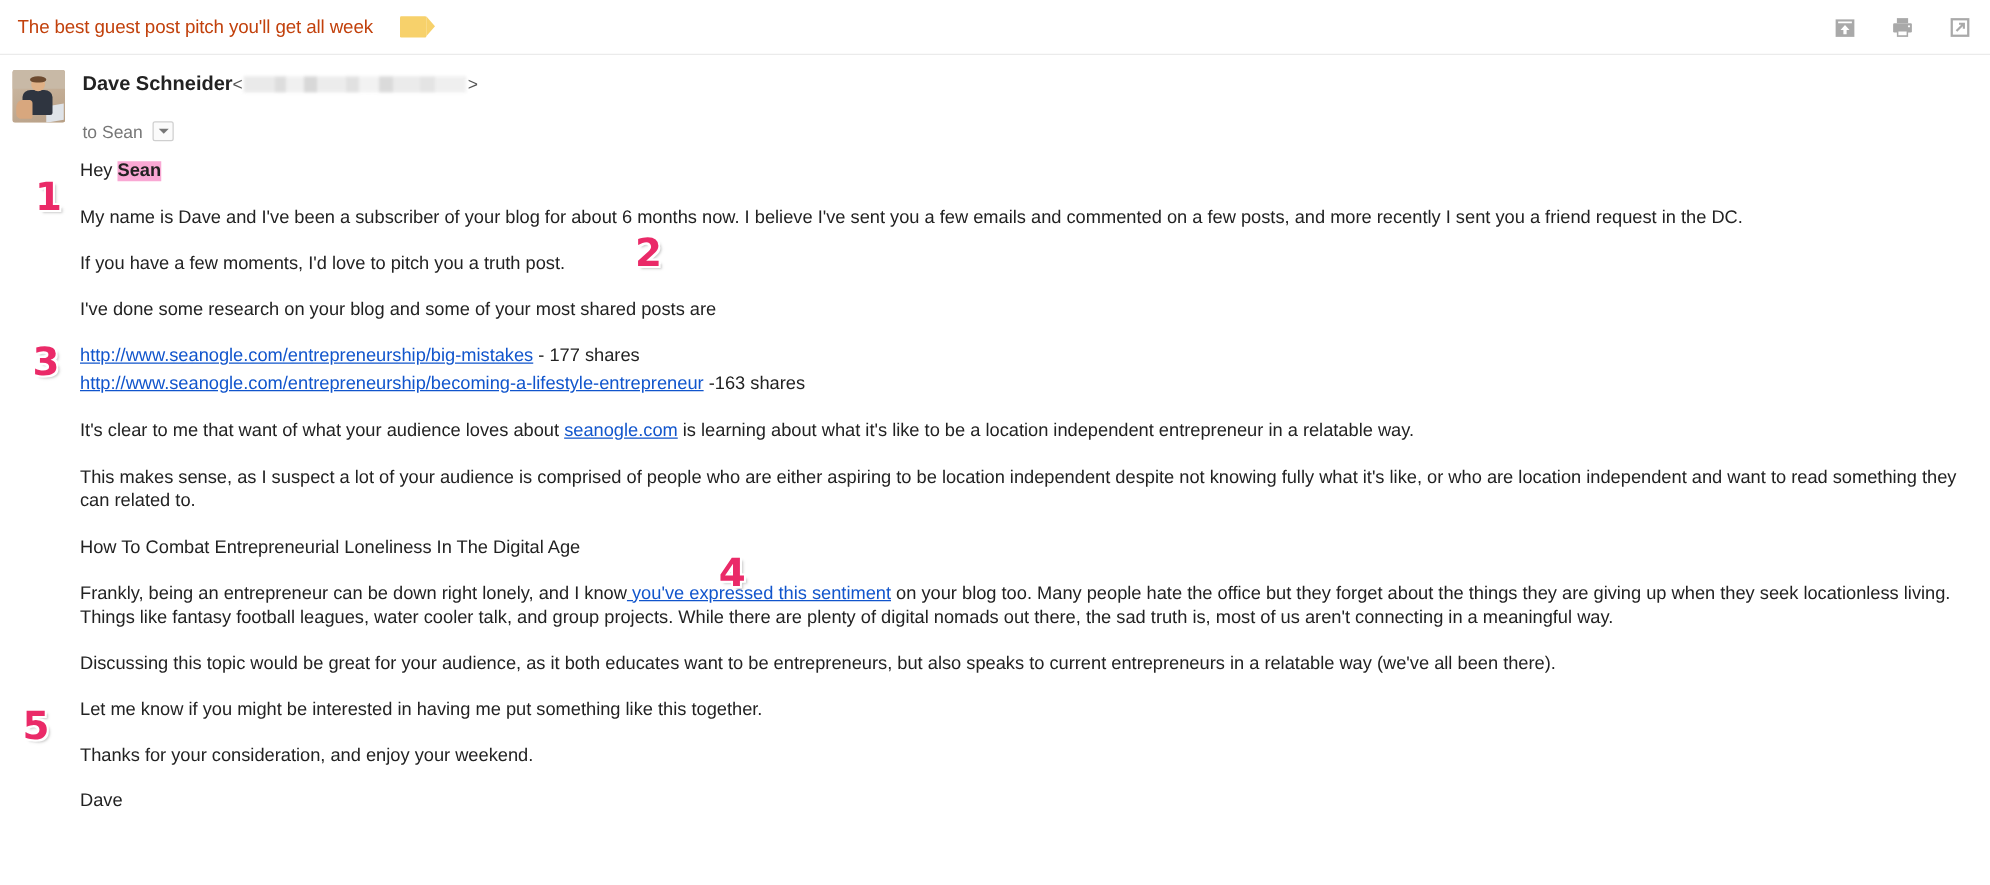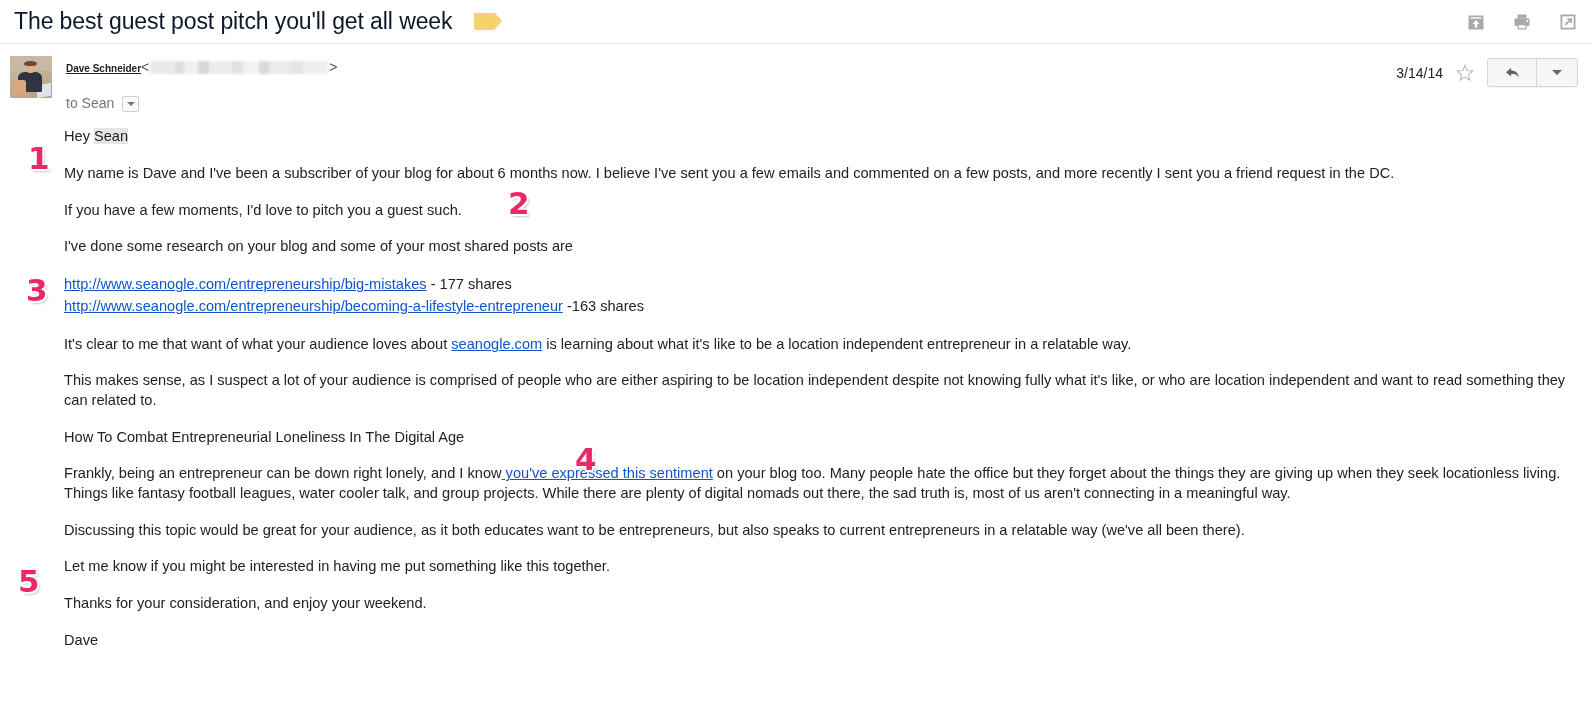--- a/index.html
+++ b/index.html
@@ -20,23 +20,23 @@
   .header {
     position: relative;
     height: 44px;
     border-bottom: 1px solid #ebebeb;
     display: flex;
     align-items: center;
     padding: 0 14px 0 14px;
     box-sizing: border-box;
   }
   .subject {
-    font-size: 23px;
+    font-size: 15px;
     font-weight: 400;
-    color: #0f172a;
+    color: #c2410c;
     letter-spacing: -0.1px;
     white-space: nowrap;
   }
   .label-chip {
     display: inline-block;
     position: relative;
     width: 21px;
     height: 17px;
     margin-left: 22px;
     background: #f7d16b;
@@ -94,23 +94,22 @@
     padding-top: 1px;
     line-height: 1.35;
   }
   .sender-line {
     font-size: 15px;
     color: #222;
     white-space: nowrap;
   }
   .sender-name {
     font-weight: bold;
-    font-size: 10px;
+    font-size: 16px;
     color: #222;
-    text-decoration: underline;
   }
   .angle { color: #555; font-size: 14px; }
   .redacted {
     display: inline-block;
     vertical-align: -2px;
     width: 178px;
     height: 13px;
     margin: 0 1px;
     background:
       linear-gradient(90deg,
@@ -187,21 +186,21 @@
   }
   .body-text {
     margin-left: 64px;
     margin-top: 14px;
     font-size: 14.6px;
     line-height: 1.35;
     color: #222222;
   }
   .body-text p { margin: 0 0 17px 0; }
   .body-text p.tight { margin-bottom: 0; }
-  .hl { background: #e5e5e5; }
+  .hl { background: #f9a8d4; font-weight: bold; }
   a.lnk {
     color: #1155cc;
     text-decoration: underline;
   }
   .links-block { margin: 0 0 17px 0; line-height: 1.5; }
   .links-block a { color: #1155cc; text-decoration: underline; }
 
   
   .anno {
     position: absolute;
@@ -269,47 +268,29 @@
       <span class="sender-name">Dave Schneider</span><span class="angle">&lt;</span><span class="redacted"></span><span class="angle">&gt;</span>
     </div>
     <div class="to-line">
       <span>to Sean</span>
       <span class="caret-box">
           <i></i>
         </span>
     </div>
   </div>
 
-  <div class="meta-right">
-    <span class="date">3/14/14</span>
-    <span>
-      <svg class="star" viewBox="0 0 20 20">
-        <path d="M10 2.4 L12.2 7.5 L17.7 8 L13.5 11.6 L14.8 17 L10 14.1 L5.2 17 L6.5 11.6 L2.3 8 L7.8 7.5 Z" fill="none" stroke="#bdbdbd" stroke-width="1.2"></path>
-      </svg>
-    </span>
-    <div class="btn-group">
-      <div>
-        <svg class="reply-arrow" viewBox="0 0 20 20">
-          <path d="M8.6 5.2 V8.0 C13.2 8.2 16 10.6 16.6 15.2 C14.8 12.3 12.2 11.2 8.6 11.3 V14.2 L3.2 9.7 Z" fill="#5f5f5f"></path>
-        </svg>
-      </div>
-      <div>
-        <span class="dd-caret"></span>
-      </div>
-    </div>
-  </div>
 </div>
 
 <div class="body-wrap">
   <div class="body-text">
 
     <p><span>Hey </span><span class="hl">Sean</span></p>
 
     <p>My name is Dave and I've been a subscriber of your blog for about 6 months now. I believe I've sent you a few emails and commented on a few posts, and more recently I sent you a friend request in the DC.</p>
-    <p>If you have a few moments, I'd love to pitch you a guest such.</p>
+    <p>If you have a few moments, I'd love to pitch you a truth post.</p>
     <p>I've done some research on your blog and some of your most shared posts are</p>
 
     <div class="links-block">
       <div>
         <a class="lnk" href="#">http://www.seanogle.com/entrepreneurship/big-mistakes</a><span> - 177 shares</span>
       </div>
       <div>
         <a class="lnk" href="#">http://www.seanogle.com/entrepreneurship/becoming-a-lifestyle-entrepreneur</a><span> -163 shares</span>
       </div>
     </div>

